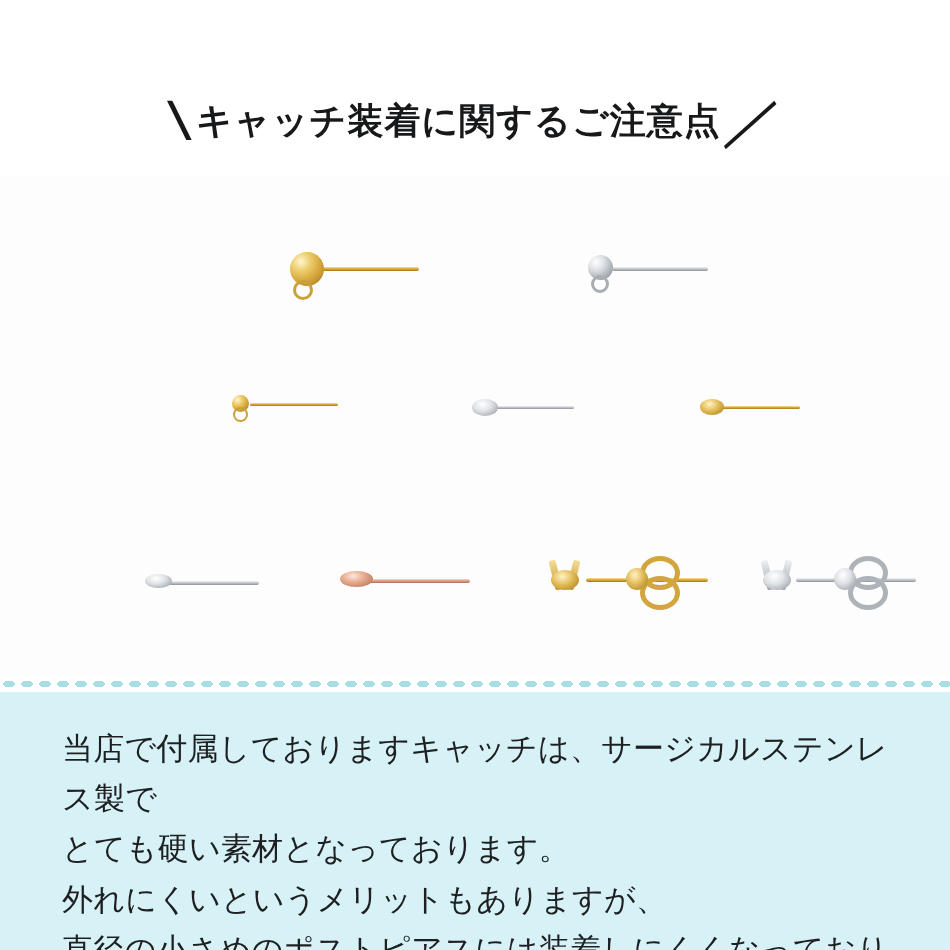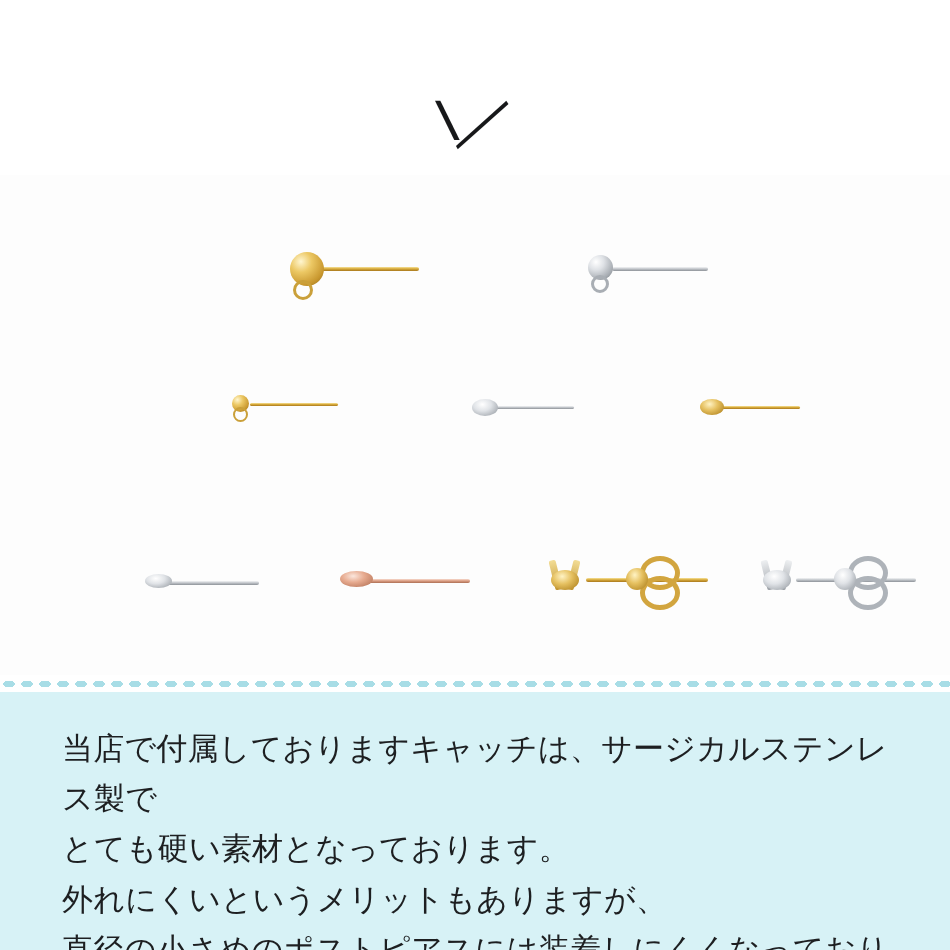--- a/index.html
+++ b/index.html
@@ -168,20 +168,21 @@
   }
 </style>
 </head>
 <body>
 
 <div class="page">
 
   <div class="title-block">
     <div class="title-row">
       <span class="slash left">\</span>
+      <span class="title-text">キャッチ装着に関するご注意点</span>
       <span class="slash right">／</span>
     </div>
   </div>
 
   <div class="photo-area">
 
     <div class="item" style="left:285px; top:77px; width:135px; height:34px;">
       <div class="post gold" style="left:36px; top:15px; width:98px;"></div>
       <div class="ball gold" style="left:5px; top:0px; width:34px; height:34px;"></div>
       <div class="loop gold" style="left:8px; top:28px; width:14px; height:14px; border-width:3px;"></div>

